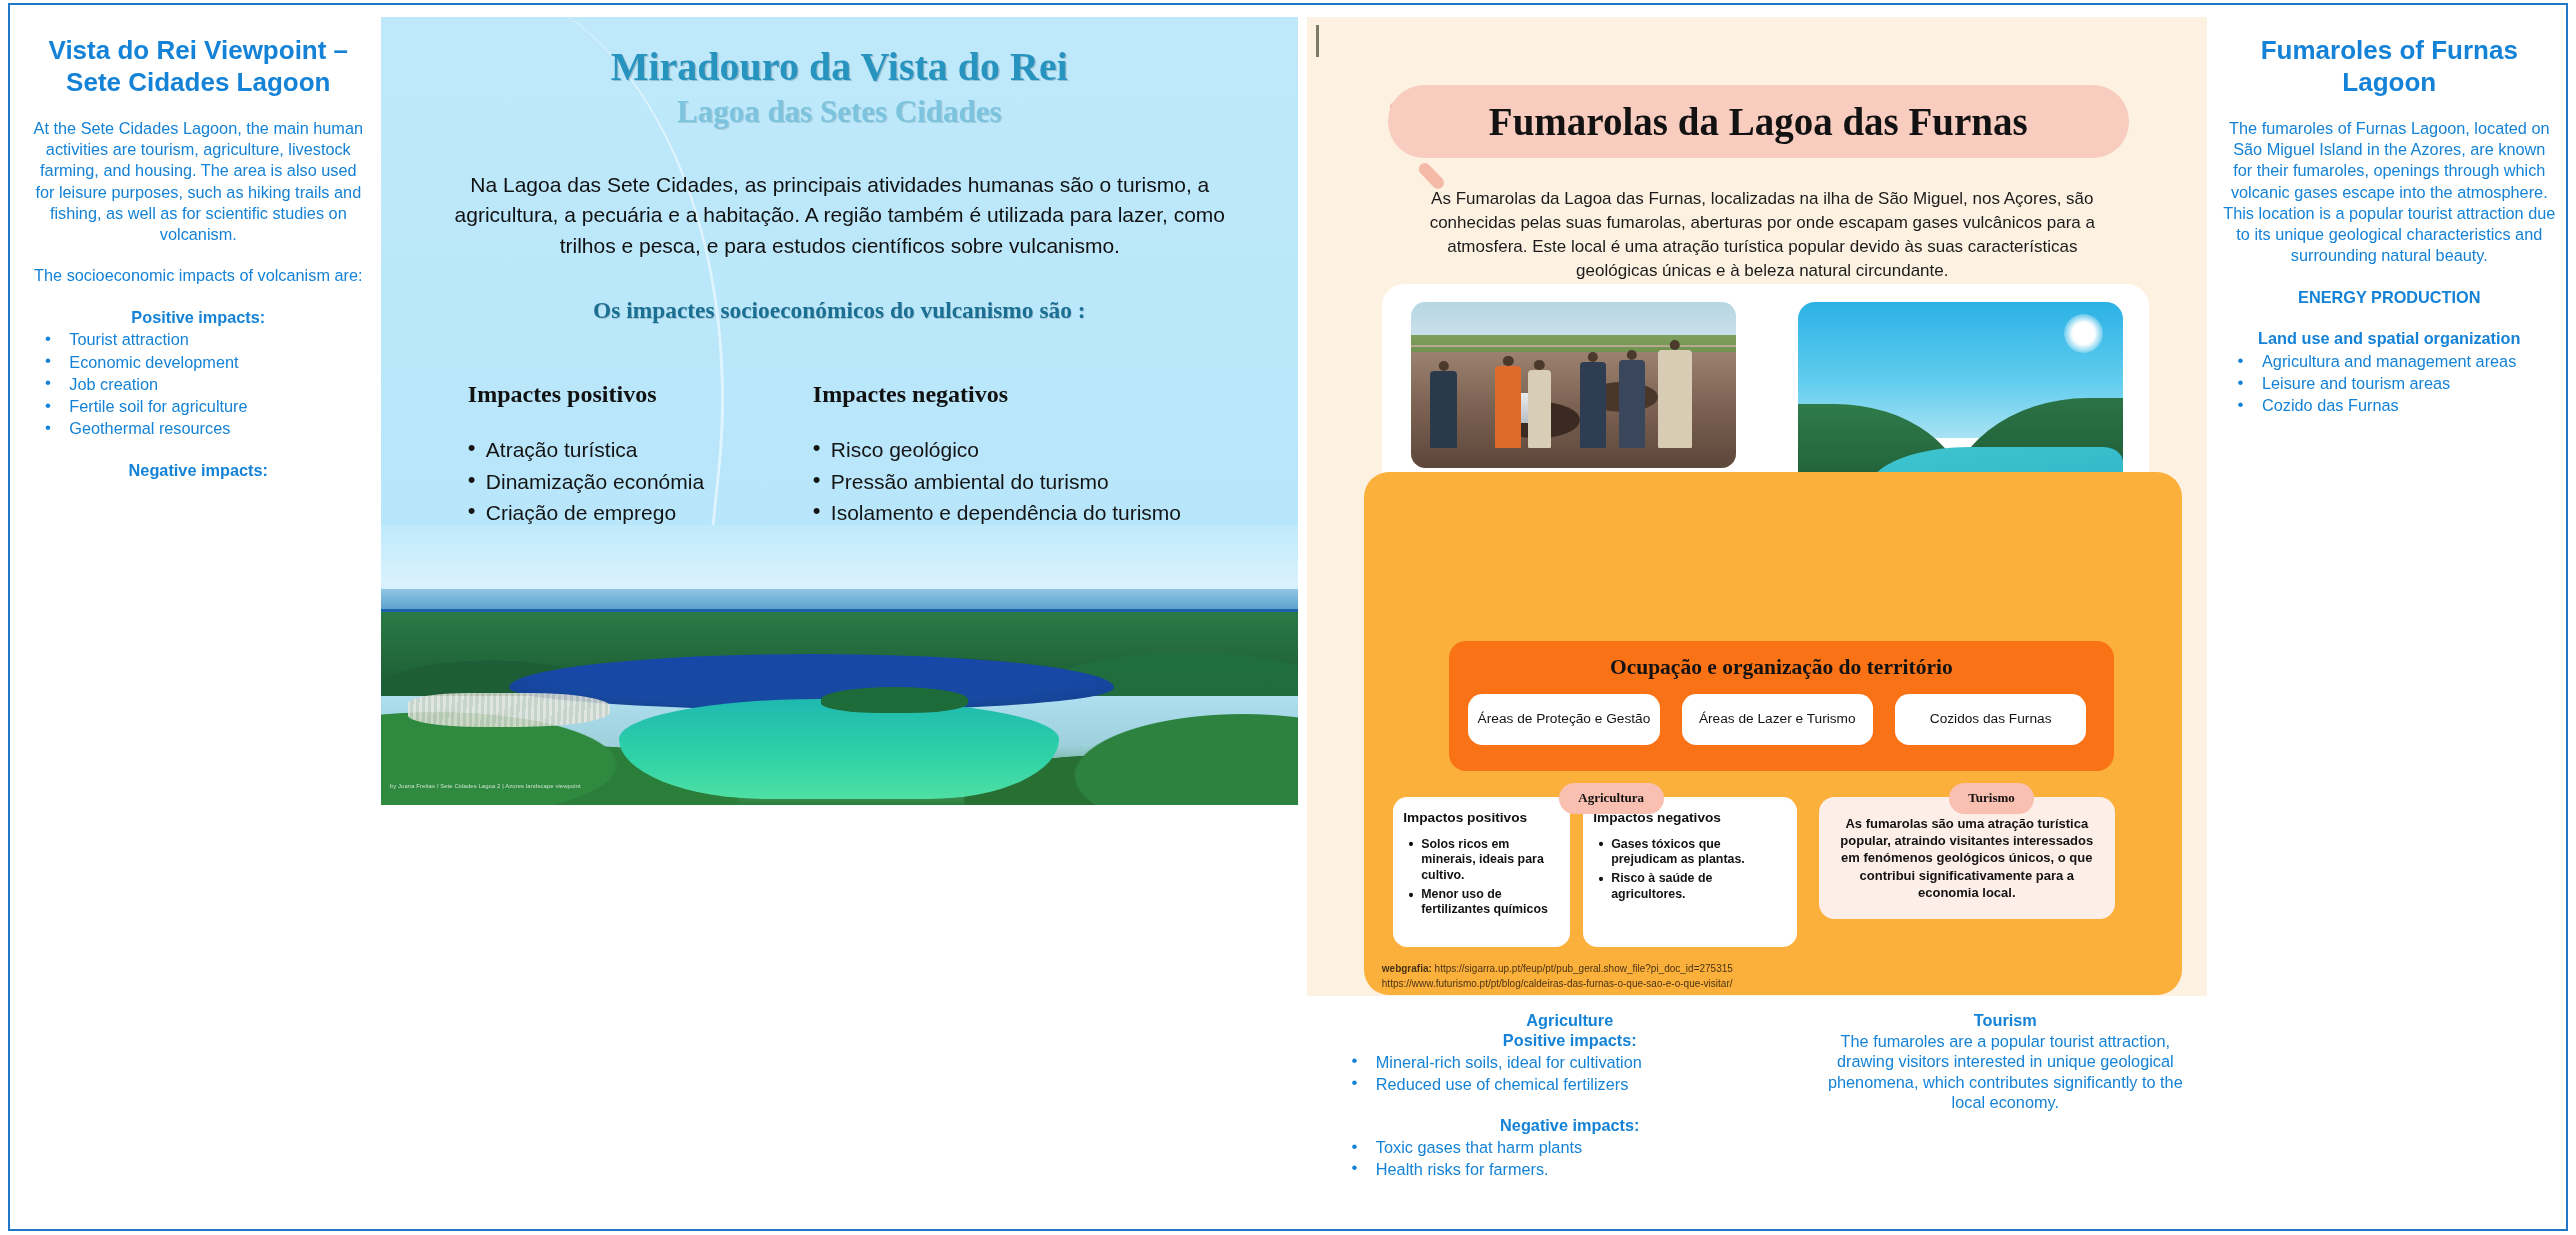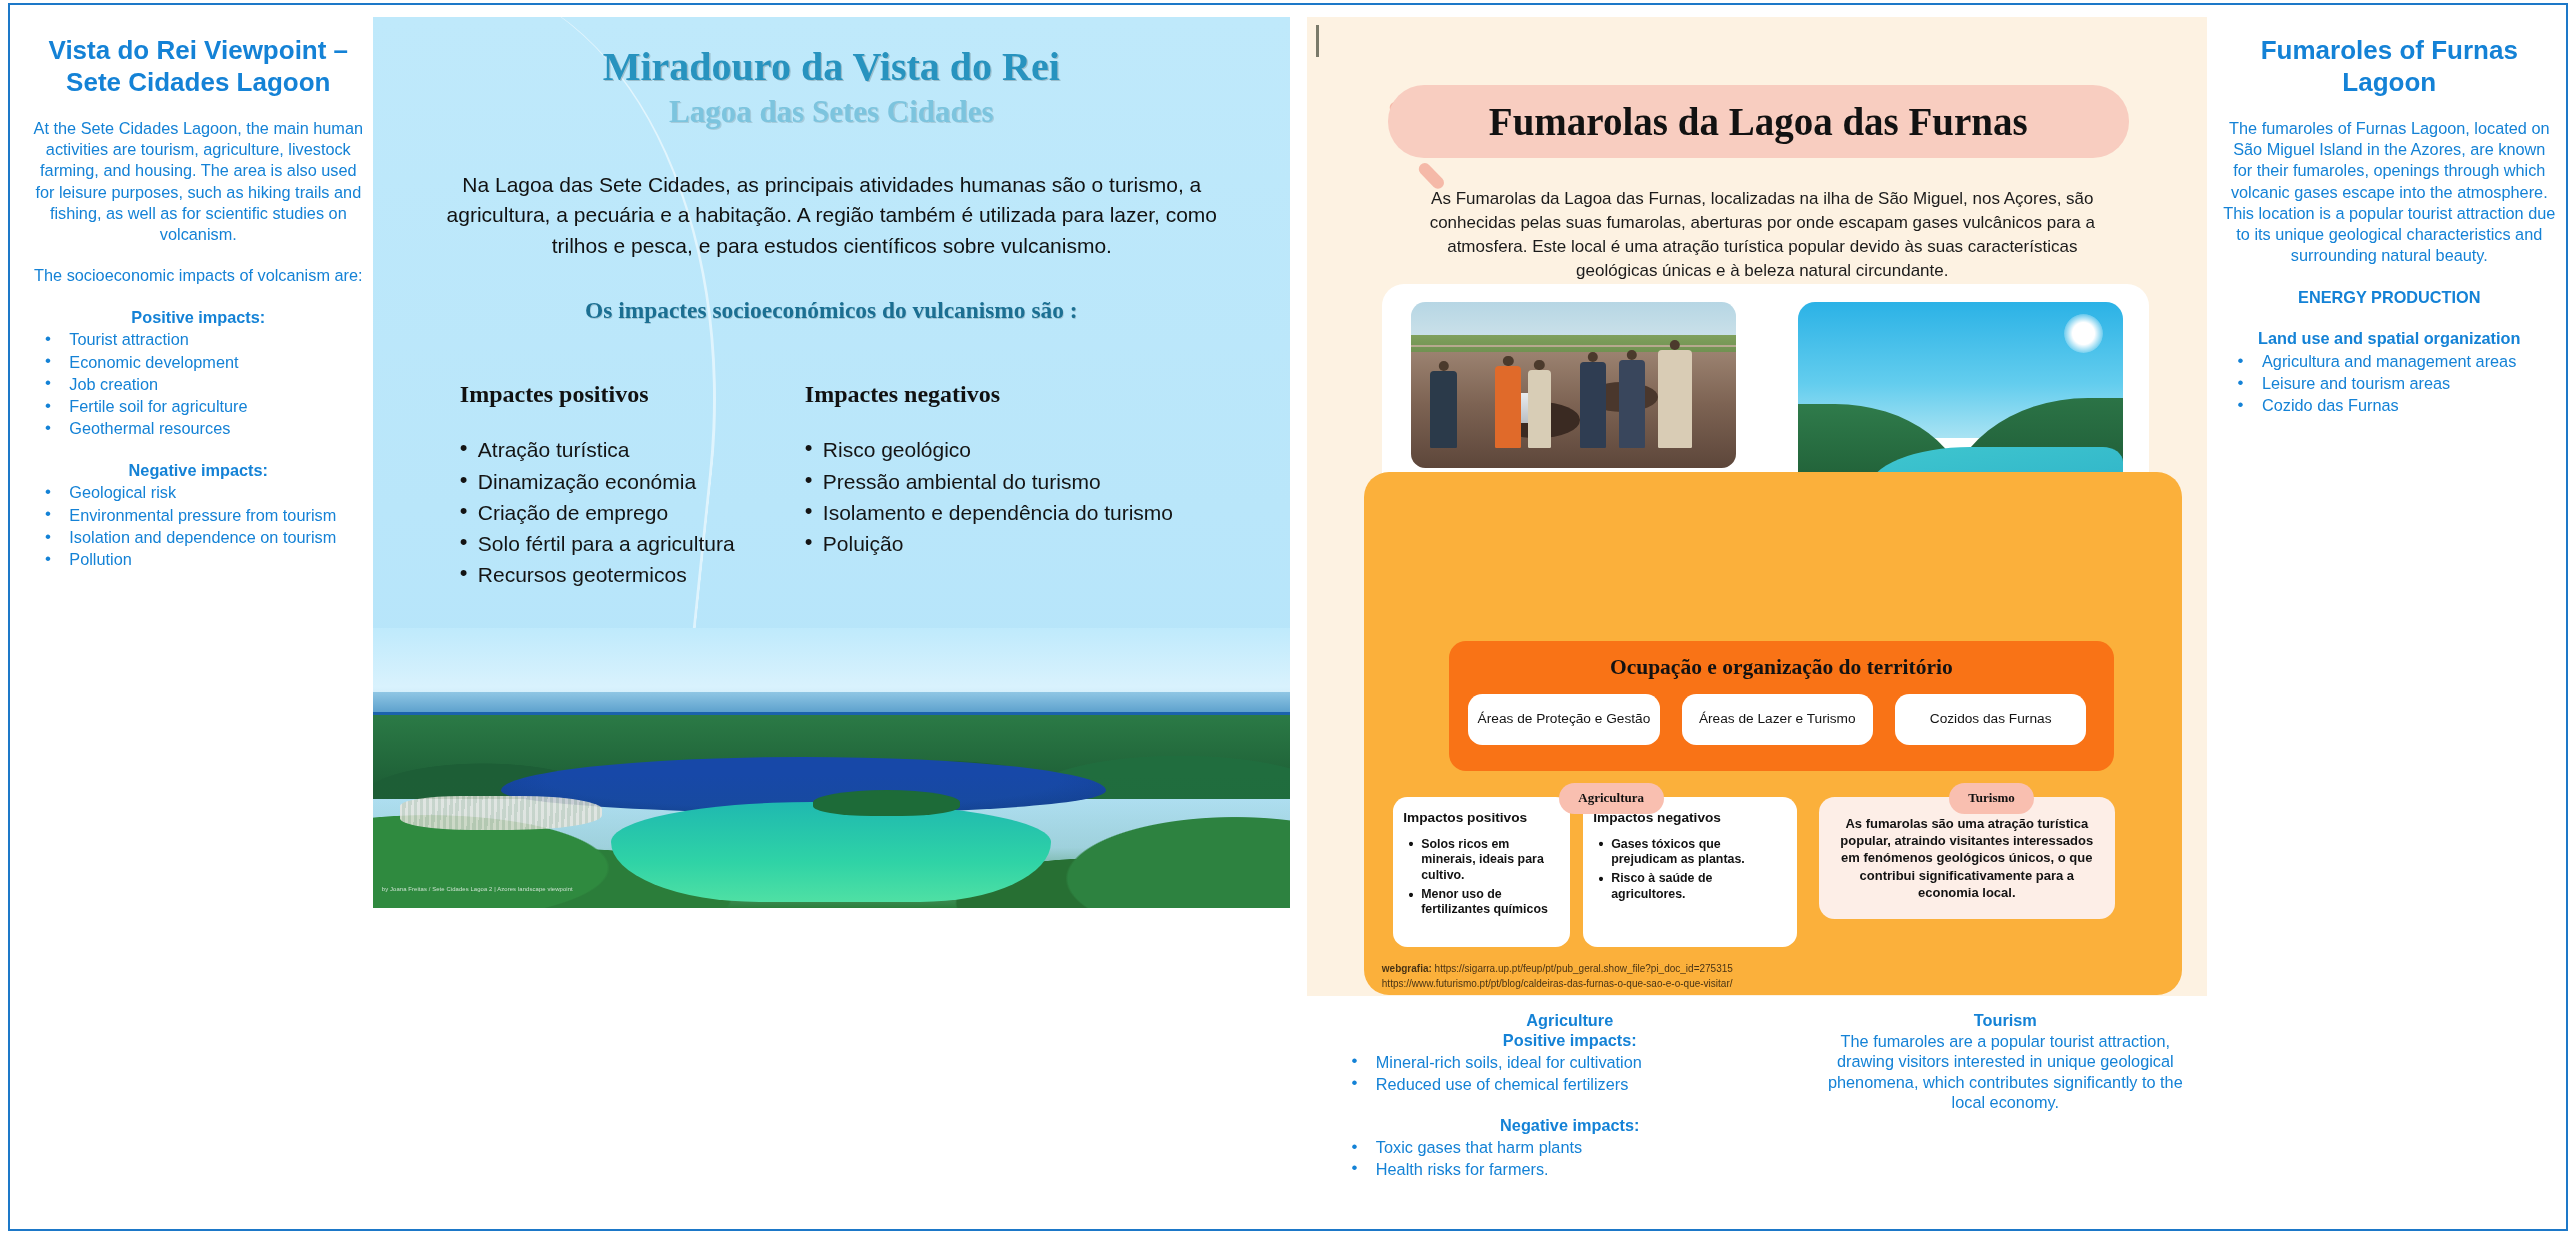--- a/index.html
+++ b/index.html
@@ -44,22 +44,22 @@
   .side-list li {
     font-size:16.3px; line-height:1.28; color:#1482d6;
     position:relative; padding-left: 40px; margin-top:1.3px;
   }
   .side-list li:before{
     content:"•"; position:absolute; left: 15.6px; top:-1.3px; font-size:17px;
   }
 
   
   #slide1 {
-    position:absolute; left:363px; top:11.7px;
-    width: 917px; height: 891px;
+    position:absolute; left:371px; top:11.7px;
+    width: 917px; height: 788px;
     background: linear-gradient(180deg,#bfe9fb 0%, #b9e6fa 55%, #b4e4fa 100%);
     overflow:hidden;
     text-decoration:underline;
   }
   .swoosh {
     position:absolute; left:46px; top:-26px; width:299px; height:780px;
     border-right: 3.3px solid rgba(255,255,255,.55);
     border-radius: 0 100% 0 0 / 0 60% 0 0;
     transform: rotate(6deg);
     pointer-events:none;
@@ -349,26 +349,20 @@
     <div class="side-sub">Positive impacts:</div>
     <ul class="side-list">
       <li>Tourist attraction</li>
       <li>Economic development</li>
       <li>Job creation</li>
       <li>Fertile soil for agriculture</li>
       <li>Geothermal resources</li>
     </ul>
 
     <div class="side-sub">Negative impacts:</div>
-    <ul class="side-list">
-      <li>Geological risk</li>
-      <li>Environmental pressure from tourism</li>
-      <li>Isolation and dependence on tourism</li>
-      <li>Pollution</li>
-    </ul>
   </div>
 
   <div id="slide1">
     <div class="swoosh"></div>
 
     <div class="s1-title">Miradouro da Vista do Rei</div>
     <div class="s1-subtitle">Lagoa das Setes Cidades</div>
     <div class="s1-para">Na Lagoa das Sete Cidades, as principais atividades humanas são o turismo, a agricultura, a pecuária e a habitação. A região também é utilizada para lazer, como trilhos e pesca, e para estudos científicos sobre vulcanismo.</div>
     <div class="s1-lead">Os impactes socioeconómicos do vulcanismo são :</div>
 

